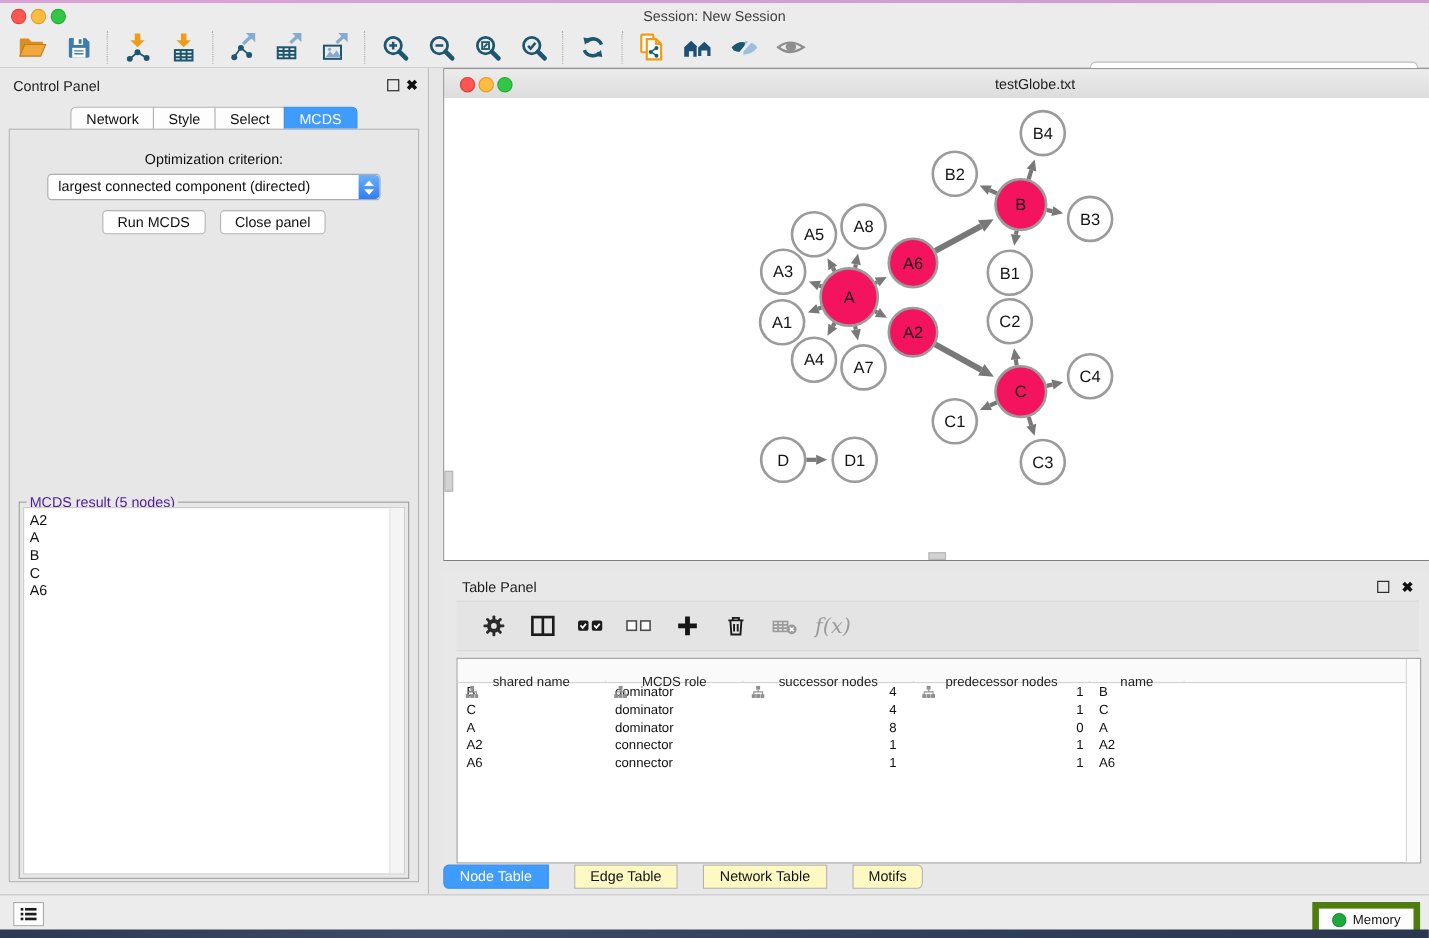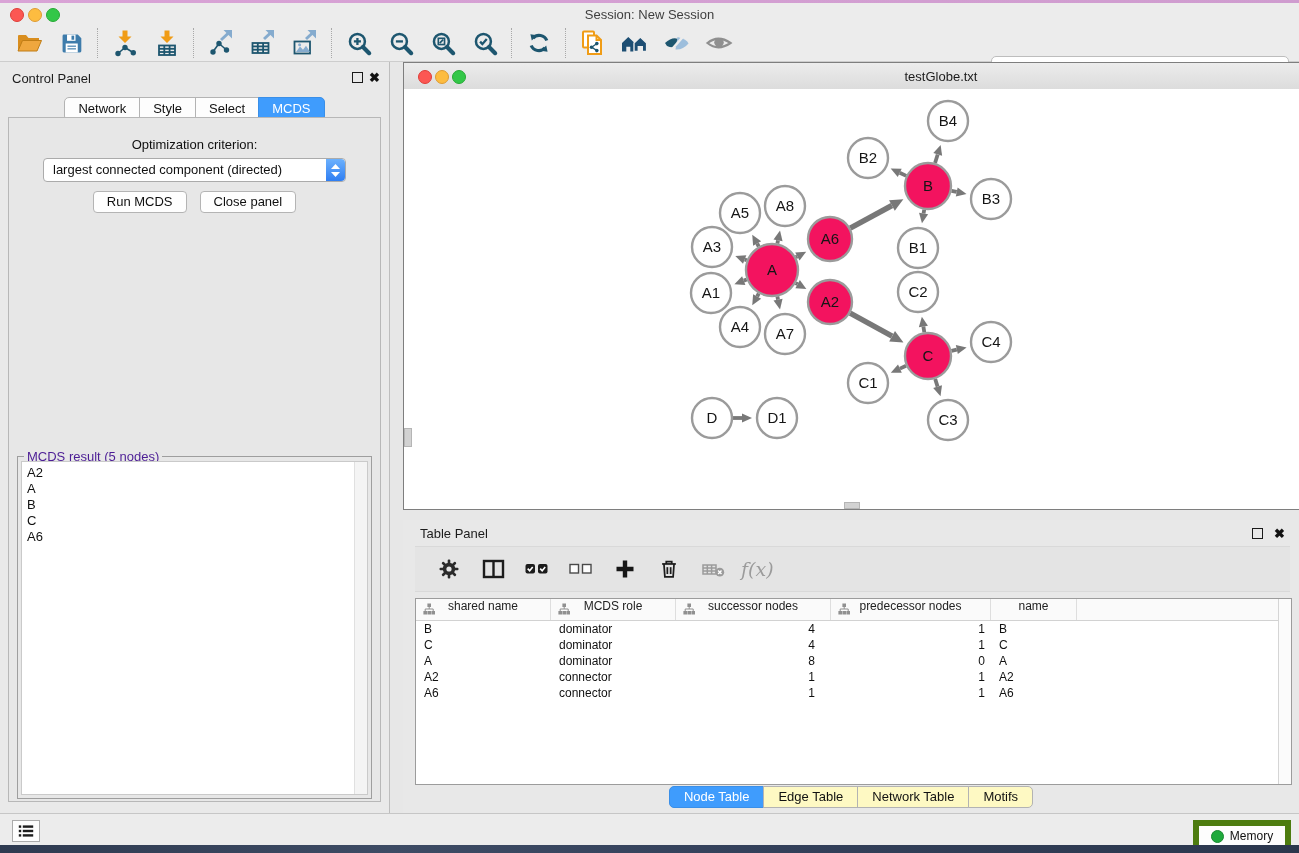--- a/index.html
+++ b/index.html
@@ -70,27 +70,27 @@
 
   
   #table-panel{left:403px;top:458px;width:896px;height:293px;background:#e8e8e8;}
   #tp-title{position:absolute;left:17px;top:6px;font-size:13px;color:#1c1c1c;}
   #tp-toolbar{position:absolute;left:12px;right:9px;top:26px;height:44px;background:#e4e4e4;
       border-top:1px solid #d9d9d9;border-bottom:1px solid #d9d9d9;display:flex;align-items:center;gap:8px;padding-left:16px;}
   .tpi{width:36px;height:30px;display:flex;align-items:center;justify-content:center;}
   #fx-label{font-size:19px;font-style:italic;color:#9b9b9b;font-family:"DejaVu Serif",serif;margin-left:2px;}
   #tp-table{position:absolute;left:12px;right:7px;top:78px;bottom:28px;background:#fff;border:1px solid #9c9c9c;overflow:hidden;}
   #tp-thead{display:flex;height:21px;background:#fafafa;border-bottom:1px solid #d2d2d2;}
-  .th{display:flex;align-items:flex-start;justify-content:center;gap:5px;font-size:12px;color:#222;
-      border-right:1px solid #dedede;box-sizing:border-box;position:relative;}
+  .th{display:flex;align-items:center;justify-content:center;gap:5px;font-size:12px;color:#222;
+      border-right:1px solid #dedede;box-sizing:border-box;position:relative;margin-top:20px;}
   .th .hicon{position:absolute;left:7px;top:4px;}
   .tr{display:flex;height:16px;align-items:center;}
   .td{font-size:12px;color:#111;box-sizing:border-box;white-space:nowrap;overflow:hidden;}
   #tp-scroll{position:absolute;right:0;top:0;bottom:0;width:12px;background:#fbfbfb;border-left:1px solid #d5d5d5;}
-  #tp-tabs{position:absolute;left:0;right:0;bottom:5px;display:flex;justify-content:center;}
+  #tp-tabs{position:absolute;left:0;right:0;bottom:5px;display:flex;justify-content:flex-start;gap:24px;}
   .tp-tab{font-size:13px;color:#111;background:#fef9c3;border:1px solid #b3b3b3;padding:2px 14px 3px;margin-left:-1px;cursor:default;}
   .tp-tab:first-child{border-radius:5px 0 0 5px;margin-left:0;}
   .tp-tab:last-child{border-radius:0 5px 5px 0;}
   .tp-tab.active{background:#3f9cfd;border-color:#3a8fe8;color:#fff;}
 
   
   #statusbar{left:0;top:813px;width:1299px;height:32px;background:#ececec;border-top:1px solid #c6c6c6;box-sizing:border-box;}
   #status-list-btn{position:absolute;left:12px;top:6px;width:26px;height:20px;background:#fdfdfd;border:1px solid #ababab;
       display:flex;align-items:center;justify-content:center;}
   #memory-btn{position:absolute;right:8px;top:6px;width:86px;height:20px;background:#fdfdfd;border:6px solid #4d7c0f;

